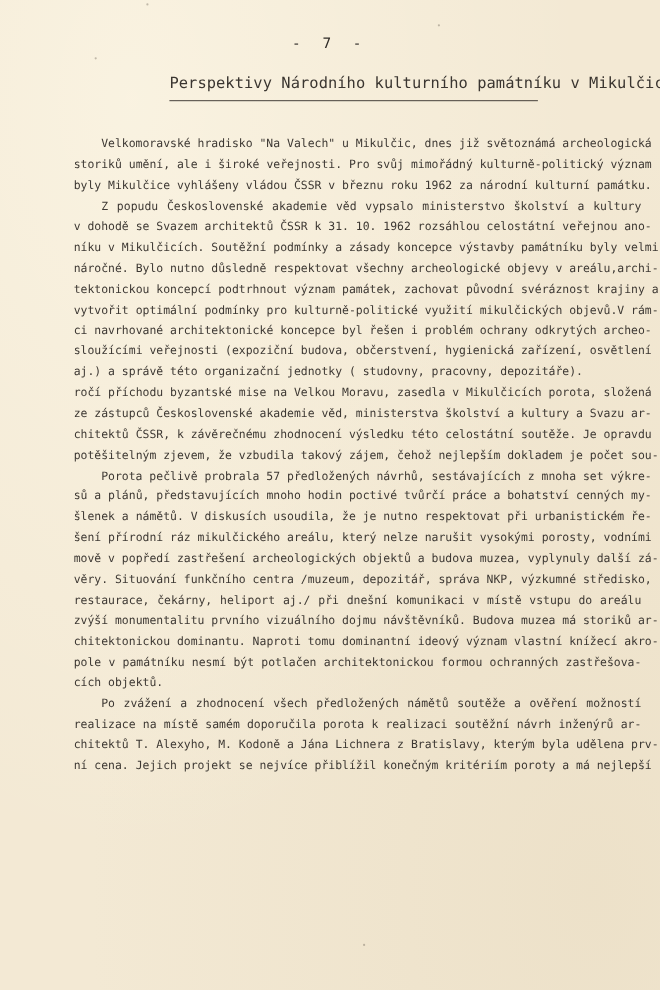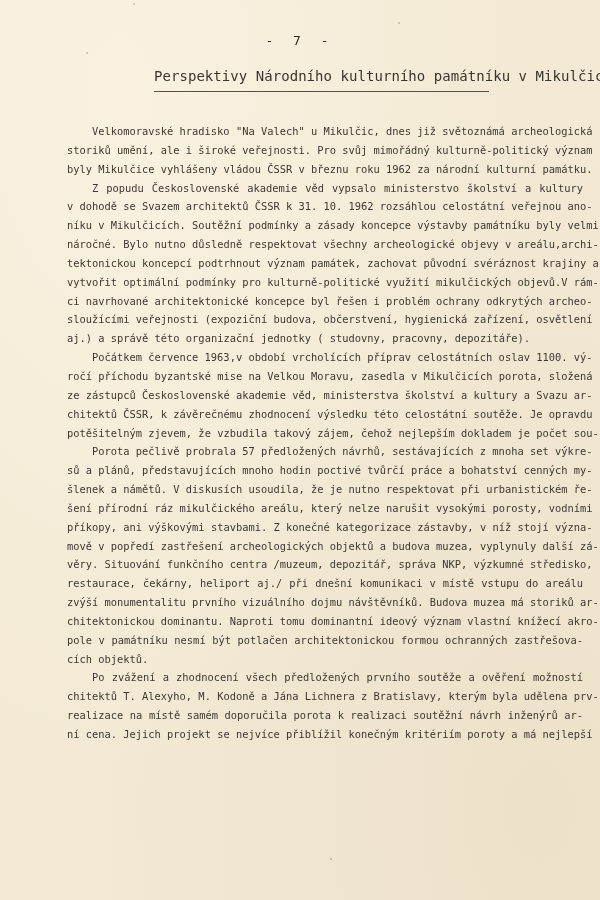--- a/index.html
+++ b/index.html
@@ -107,46 +107,44 @@
       <div class="line">níku v Mikulčicích. Soutěžní podmínky a zásady koncepce výstavby památníku byly velmi</div>
       <div class="line">náročné. Bylo nutno důsledně respektovat všechny archeologické objevy v areálu,archi-</div>
       <div class="line">tektonickou koncepcí podtrhnout význam památek, zachovat původní svéráznost krajiny a</div>
       <div class="line">vytvořit optimální podmínky pro kulturně-politické využití mikulčických objevů.V rám-</div>
       <div class="line">ci navrhované  architektonické koncepce byl řešen i problém ochrany odkrytých archeo-</div>
       <div class="line">sloužícími veřejnosti  (expoziční budova, občerstvení, hygienická zařízení, osvětlení</div>
       <div class="line last">aj.) a správě této organizační jednotky  ( studovny, pracovny, depozitáře).</div>
     </div>
 
     <div>
-      <div class="line indent">Počátkem července 1963,v období vrcholících příprav celostátních oslav 1100. vý-</div>
       <div class="line">ročí příchodu  byzantské mise na Velkou Moravu, zasedla v Mikulčicích porota, složená</div>
       <div class="line">ze zástupců  Československé akademie věd, ministerstva školství a kultury a Svazu ar-</div>
       <div class="line">chitektů ČSSR, k závěrečnému zhodnocení výsledku této celostátní soutěže.  Je opravdu</div>
       <div class="line">potěšitelným zjevem, že vzbudila takový zájem, čehož nejlepším dokladem je počet sou-</div>
     </div>
 
     <div>
       <div class="line indent">Porota pečlivě probrala 57 předložených návrhů, sestávajících z mnoha set výkre-</div>
       <div class="line">sů a plánů, představujících  mnoho hodin poctivé tvůrčí práce a bohatství cenných my-</div>
       <div class="line">šlenek a námětů. V diskusích usoudila, že je nutno respektovat  při urbanistickém ře-</div>
       <div class="line">šení přírodní  ráz mikulčického areálu, který nelze narušit vysokými porosty, vodními</div>
-      <div class="line">příkopy, ani výškovými stavbami. Z konečné kategorizace zástavby, v níž  stojí význa-</div>
       <div class="line">mově v popředí zastřešení archeologických objektů a budova muzea, vyplynuly další zá-</div>
       <div class="line">věry. Situování funkčního centra  /muzeum, depozitář, správa NKP, výzkumné středisko,</div>
       <div class="line">restaurace, čekárny, heliport aj./  při dnešní komunikaci  v  místě vstupu do  areálu</div>
       <div class="line">zvýší monumentalitu  prvního vizuálního dojmu návštěvníků. Budova muzea má storiků ar-</div>
       <div class="line">chitektonickou dominantu. Naproti tomu dominantní ideový význam vlastní knížecí akro-</div>
       <div class="line">pole  v  památníku nesmí být potlačen architektonickou formou  ochranných zastřešova-</div>
       <div class="line last">cích objektů.</div>
     </div>
 
     <div>
-      <div class="line indent">Po zvážení a zhodnocení  všech předložených  prvního soutěže  a ověření  možností</div>
+      <div class="line indent">Po zvážení a zhodnocení  všech předložených  námětů soutěže  a ověření  možností</div>
+      <div class="line">realizace  na místě samém  doporučila porota k realizaci soutěžní návrh  inženýrů ar-</div>
       <div class="line">chitektů T. Alexyho, M. Kodoně a Jána Lichnera z Bratislavy, kterým byla udělena prv-</div>
-      <div class="line">realizace  na místě samém  doporučila porota k realizaci soutěžní návrh  inženýrů ar-</div>
       <div class="line">ní cena. Jejich projekt se nejvíce přiblížil konečným kritériím poroty a má  nejlepší</div>
     </div>
 
   </div>
 
   <div class="speck" style="left:86px;top:52px;"></div>
   <div class="speck" style="left:133px;top:3px;"></div>
   <div class="speck" style="left:398px;top:22px;"></div>
   <div class="speck" style="left:330px;top:858px;"></div>
   <div class="speck" style="left:360px;top:393px;"></div>

